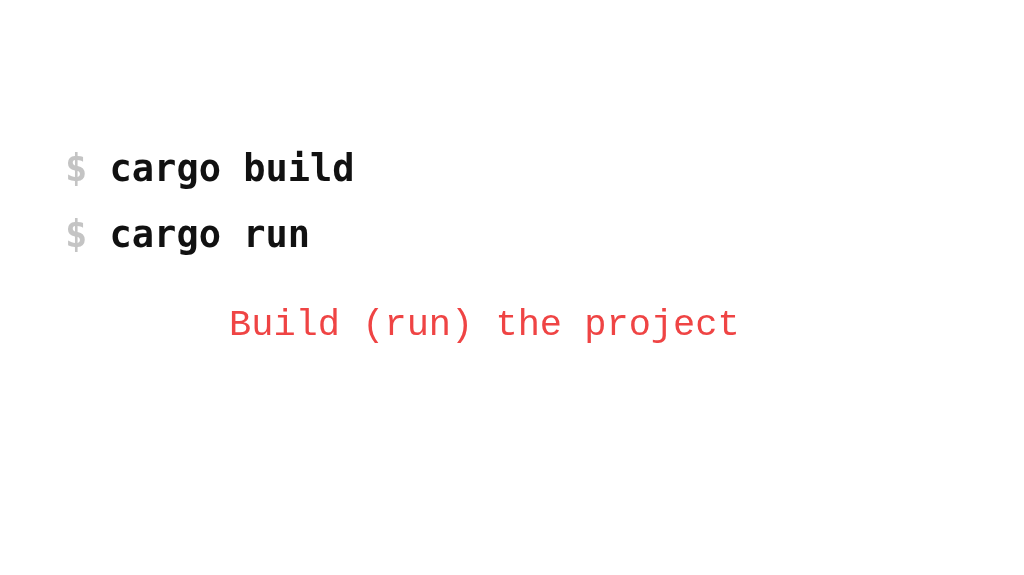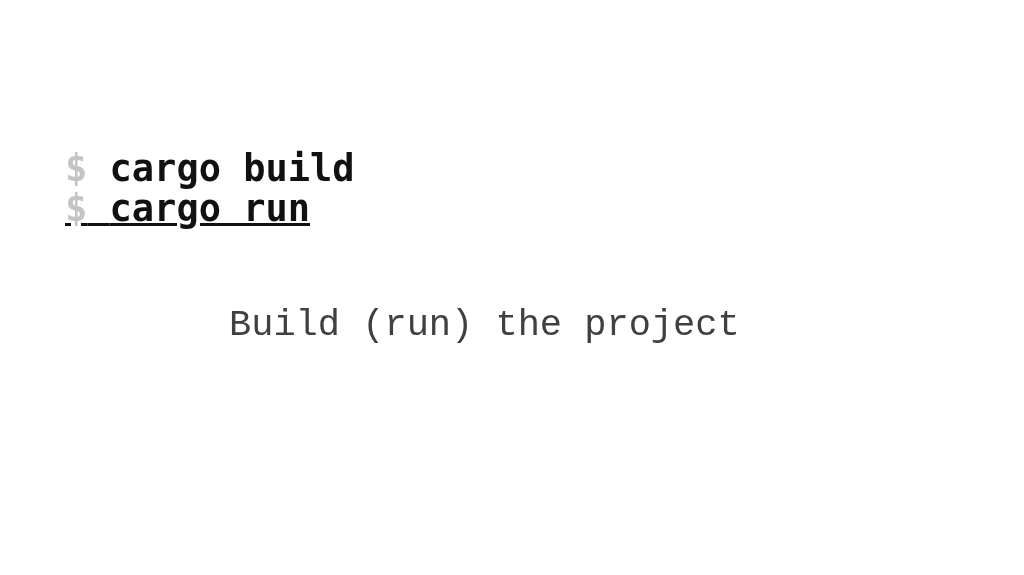--- a/index.html
+++ b/index.html
@@ -6,23 +6,23 @@
   body {
     width: 1024px; height: 575px; background: #ffffff; position: relative; overflow: hidden;
     font-family: "DejaVu Sans Mono", "Liberation Mono", monospace;
   }
   .cmd-line {
     position: absolute; left: 53px; font-size: 37px; font-weight: bold; color: #111111;
     white-space: pre; line-height: 1; margin-left: 12px;
   }
   .prompt { color: #c4c4c4; }
   .line1 { top: 150px; }
-  .line2 { top: 190px; text-decoration: underline; }
+  .line2 { top: 216px; }
   .caption {
-    position: absolute; left: 229px; top: 307px; font-size: 37px; color: #404040;
+    position: absolute; left: 229px; top: 307px; font-size: 37px; color: #ef4444;
     white-space: pre; line-height: 1; font-family: "Liberation Mono", "DejaVu Sans Mono", monospace;
   }
 </style>
 </head>
 <body>
 
 <div class="cmd-line line1"><span class="prompt">$</span> <span>cargo build</span></div>
 <div class="cmd-line line2"><span class="prompt">$</span> <span>cargo run</span></div>
 <div class="caption">Build (run) the project</div>
 

